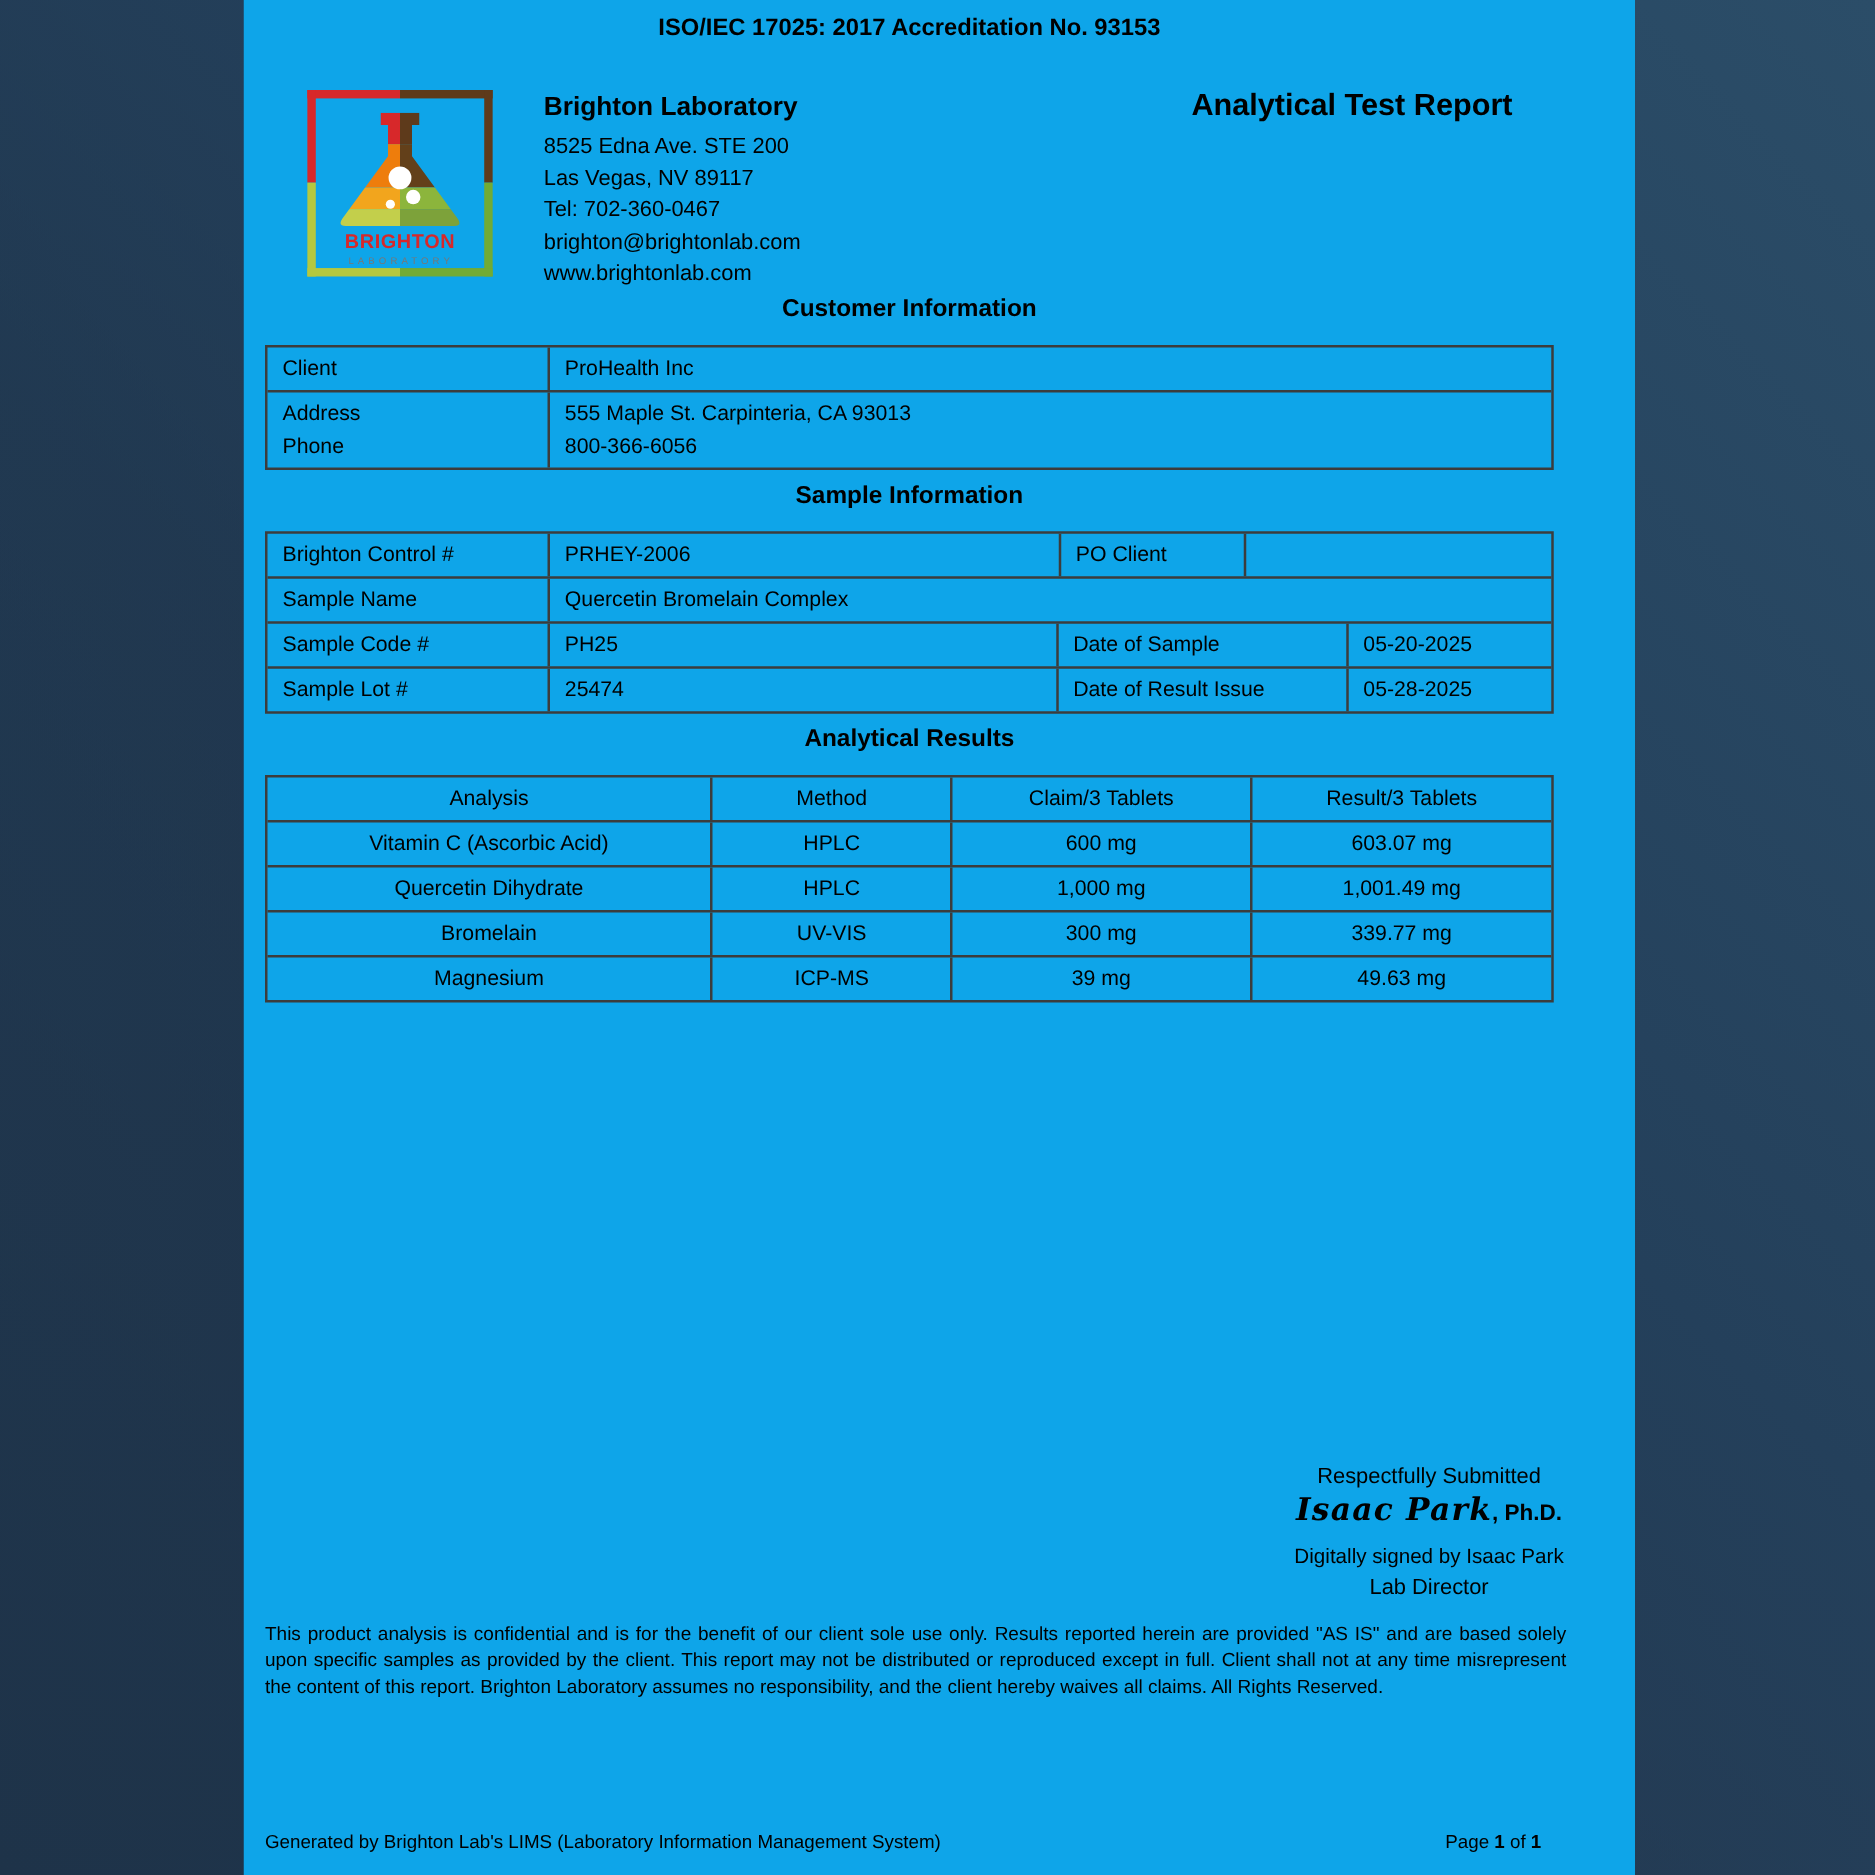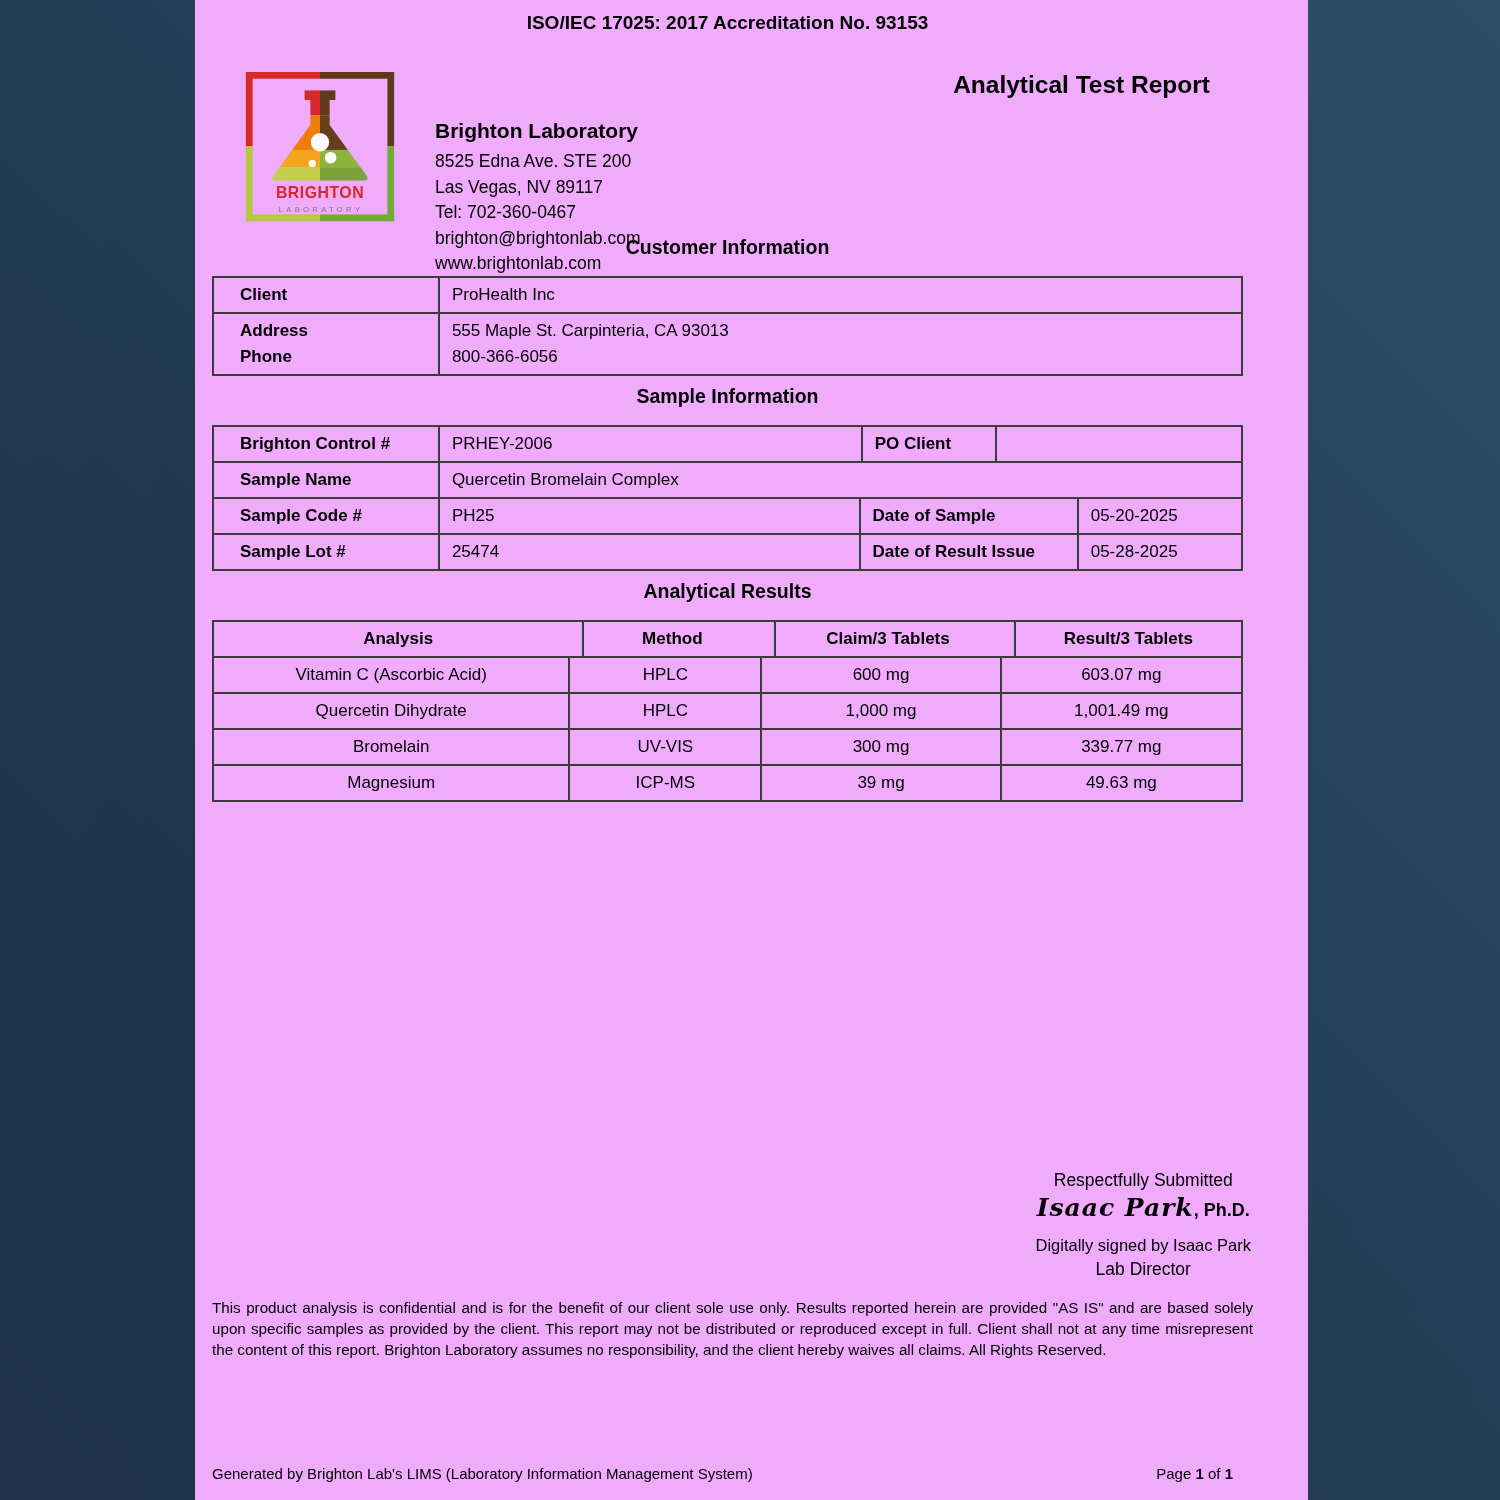--- a/index.html
+++ b/index.html
@@ -8,46 +8,46 @@
     font-family: "Liberation Sans", sans-serif;
     background: linear-gradient(to top right, #1e3349 0%, #22395263 40%, #24405b 60%, #2b4d68 100%),
                 linear-gradient(115deg, #203a52 0%, #1f3349 55%, #253d56 100%);
     background-color: #213a52;
     color: #000;
     position: relative;
   }
   .page {
     position: absolute;
     left: 195px; top: 0; width: 1113px; height: 1500px;
-    background: #f0abfc;
+    background: #0ea5e9;
   }
   .accreditation {
     position: absolute; left: 17px; width: 1031px; top: 12px;
     text-align: center; font-size: 19px; font-weight: bold;
   }
   .logo-wrap { position: absolute; left: 48px; top: 69px; width: 154px; height: 160px; }
   .company { position: absolute; left: 240px; top: 71px; line-height: 25.5px; font-size: 17.5px; }
-  .company .company-name { font-size: 21px; font-weight: bold; line-height: 30px; margin-bottom: 3px; margin-top: 45px; }
+  .company .company-name { font-size: 21px; font-weight: bold; line-height: 30px; margin-bottom: 3px; }
   .report-title {
     position: absolute; right: 98px; top: 71px;
     font-size: 24.5px; font-weight: bold;
   }
   .doc-body { position: absolute; left: 17px; top: 233px; width: 1031px; }
   .section-title { text-align: center; font-size: 19.5px; font-weight: bold; padding: 3px 0 17px 0; }
   .tbl { border: 2px solid #3c3c3c; width: 100%; }
   .trow { display: grid; border-top: 2px solid #3c3c3c; }
   .trow:first-child { border-top: none; }
   .cell {
     border-left: 2px solid #3c3c3c;
     padding: 4px 12px; min-height: 32px;
     display: flex; flex-direction: column; justify-content: center;
     font-size: 17px; line-height: 26px;
   }
   .cell:first-child { border-left: none; }
-  .cell.lbl { font-weight: bold; margin-left: 14px; }
+  .cell.lbl { font-weight: normal; }
   .cell.ctr { align-items: center; text-align: center; padding: 4px 4px; }
   .ci-row  { grid-template-columns: 21.8fr 78.2fr; }
   .si-row1 { grid-template-columns: 21.8fr 39.8fr 14.4fr 24fr; }
   .si-row2 { grid-template-columns: 21.8fr 78.2fr; }
   .si-row3 { grid-template-columns: 21.8fr 39.6fr 22.6fr 16fr; }
   .ar-row  { grid-template-columns: 34.5fr 18.7fr 23.3fr 23.5fr; }
   .gap6 { height: 6px; }
   .signature {
     position: absolute; right: 57px; top: 1168px; text-align: center;
   }

